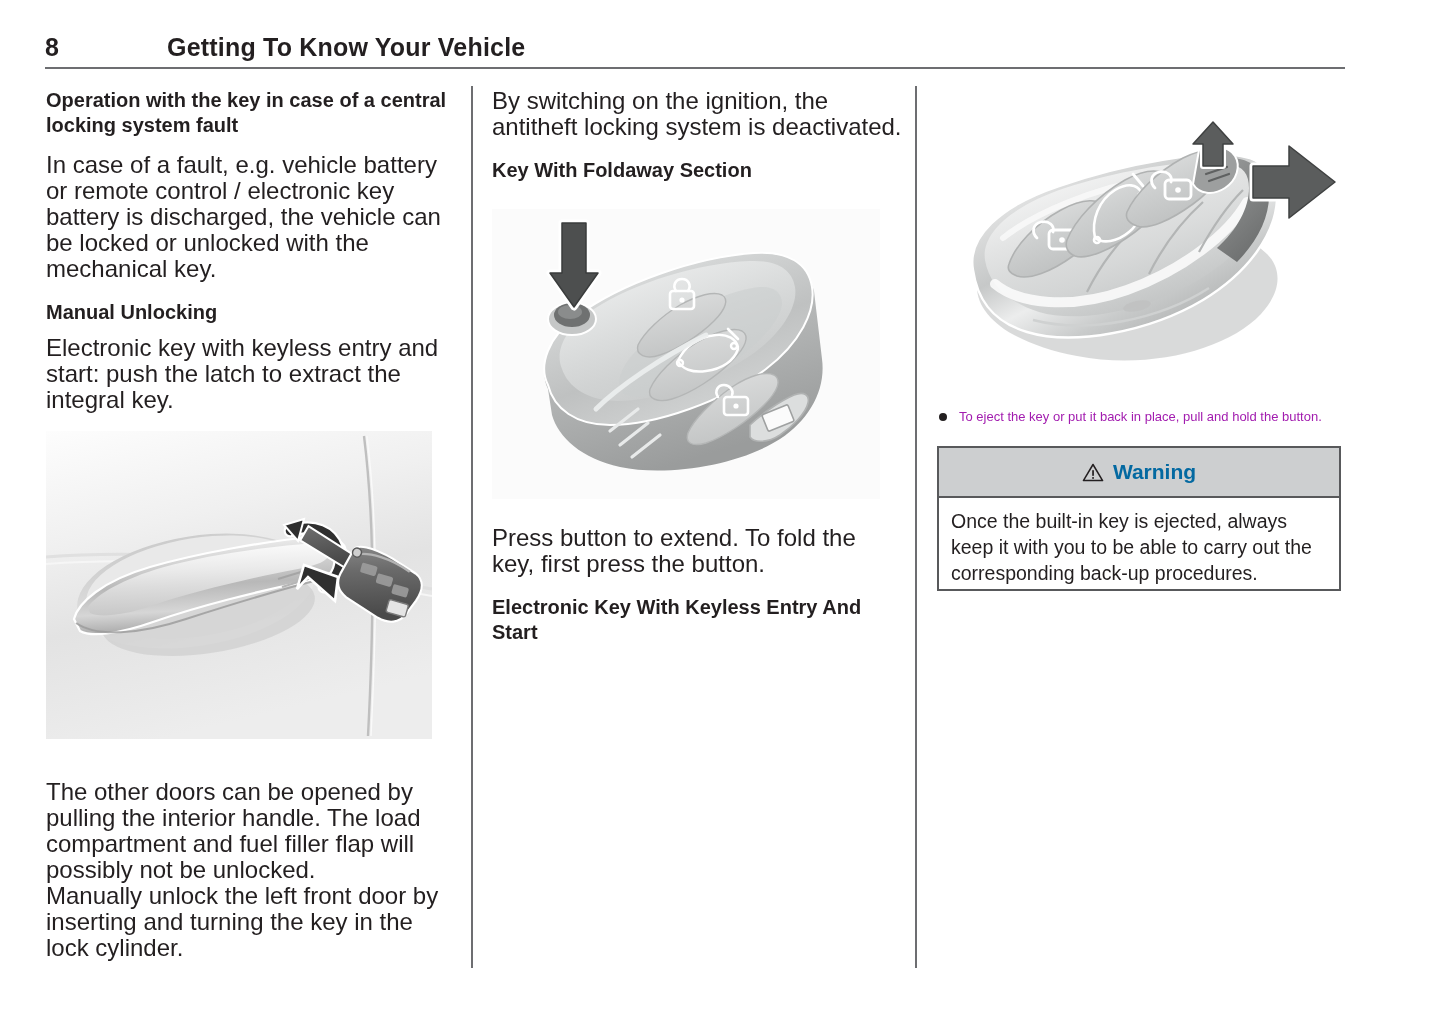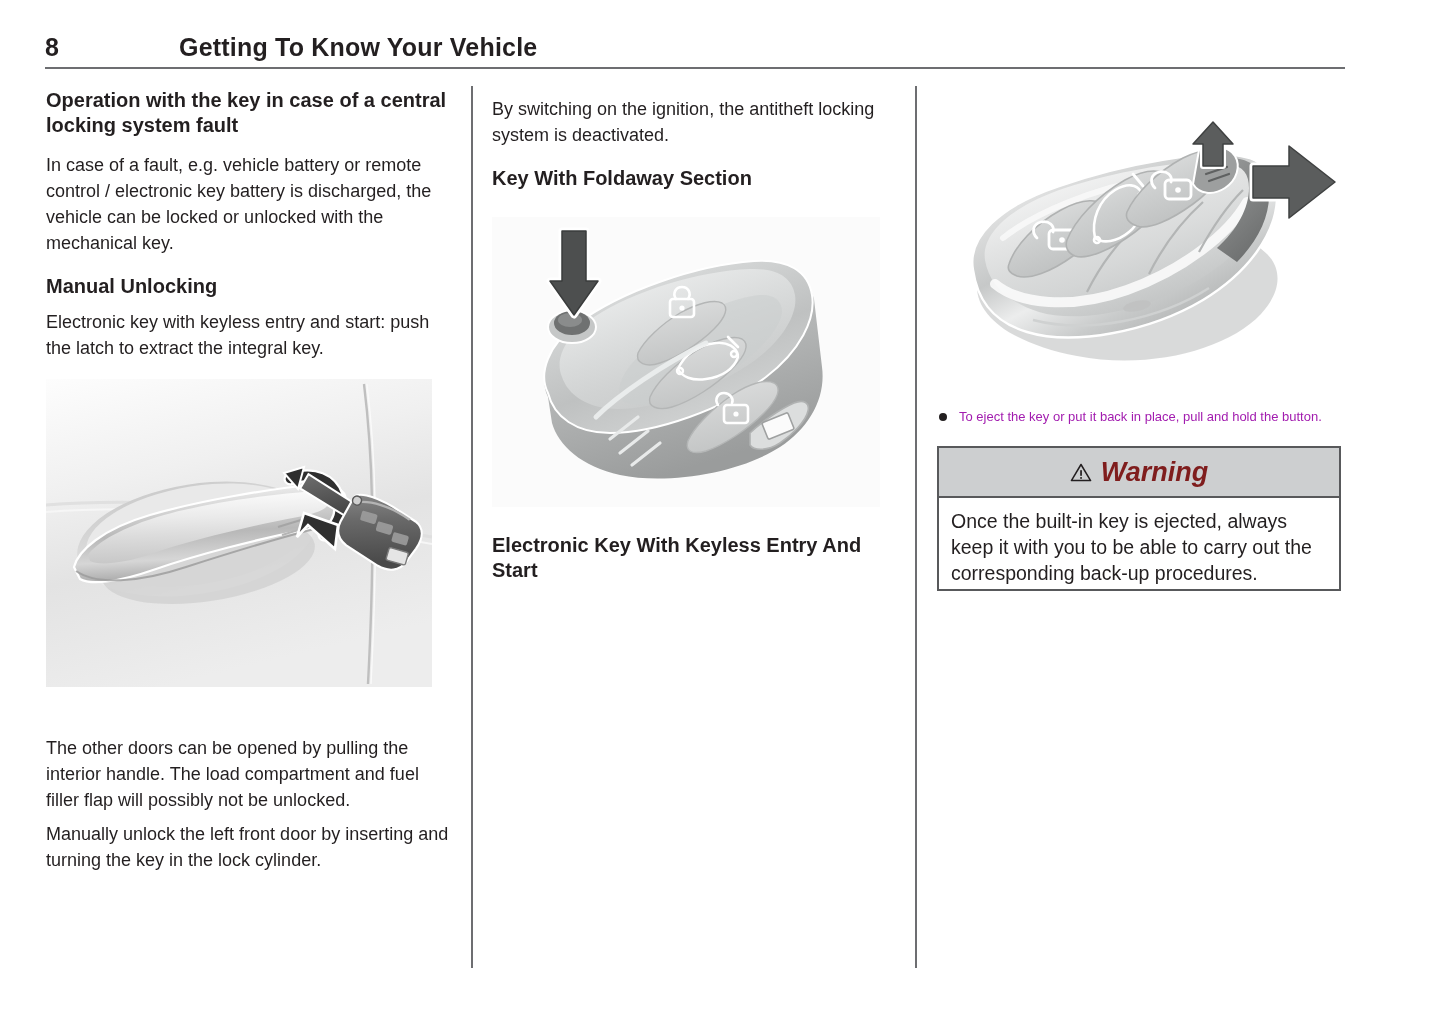--- a/index.html
+++ b/index.html
@@ -37,21 +37,20 @@
   .page-title {
     position: absolute;
     left: 122px;
     top: 0;
     font-size: 25px;
     font-weight: 700;
     letter-spacing: 0.2px;
     color: #231f20;
     line-height: 30px;
     white-space: nowrap;
-    margin-left: 12px;
   }
   .header-rule {
     position: absolute;
     left: 45px;
     top: 67px;
     width: 1300px;
     height: 2px;
     background: #6d6e71;
   }
 
@@ -78,22 +77,22 @@
   h2.sec-head {
     margin: 0 0 14px 0;
     font-size: 20px;
     font-weight: 700;
     line-height: 25px;
     color: #231f20;
   }
   h2.sec-head.tight { margin-bottom: 10px; }
 
   p.body {
-    margin: 8px 0 18px 0;
-    font-size: 18px;
+    margin: 0 0 18px 0;
+    font-size: 24px;
     line-height: 26px;
     color: #231f20;
   }
   p.body.nogap { margin-bottom: 0; }
 
   .spacer-26 { height: 26px; }
   .spacer-16 { height: 16px; }
   .spacer-12 { height: 12px; }
   .spacer-40 { height: 40px; }
 
@@ -134,25 +133,24 @@
     align-items: center;
     justify-content: center;
     gap: 9px;
   }
   .warning-head .tri {
     display: block;
     width: 22px;
     height: 19px;
   }
   .warning-head .wtext {
-    font-size: 27px;
+    font-size: 21px;
     font-weight: 700;
-    color: #7f1d1d;
+    color: #0369a1;
     line-height: 24px;
-    font-style: italic;
   }
   .warning-body {
     padding: 10px 12px 3px 12px;
     font-size: 19.5px;
     line-height: 26px;
     color: #231f20;
   }
 
   
   .figure { position: relative; }
@@ -391,20 +389,21 @@
       <path d="M104,200 C126,178 170,148 214,126" stroke="#eceeee" stroke-width="5" fill="none" stroke-linecap="round" opacity="0.9"></path>
 
       <path d="M258,216 C268,206 288,192 302,186 C312,182 318,186 316,194
                C314,204 300,218 288,226 C276,234 262,234 258,228 Z" fill="#dcdede" stroke="#b0b2b2" stroke-width="1.6"></path>
       <rect x="272" y="200" width="28" height="18" rx="2" fill="#fbfbfb" stroke="#9fa1a1" stroke-width="1.6" transform="rotate(-22 286 209)"></rect>
     </svg>
   </div>
 
   <div class="spacer-26"></div>
 
+  <p class="body">Press button to extend. To fold the key, first press the button.</p>
 
   <h2 class="sec-head tight">Electronic Key With Keyless Entry And Start</h2>
 
 </div>
 
 <div class="col" id="col3">
 
   <div class="figure" id="fig-smartkey">
     <svg width="410" height="300" viewBox="0 0 410 300" xmlns="http://www.w3.org/2000/svg">
       <defs>

